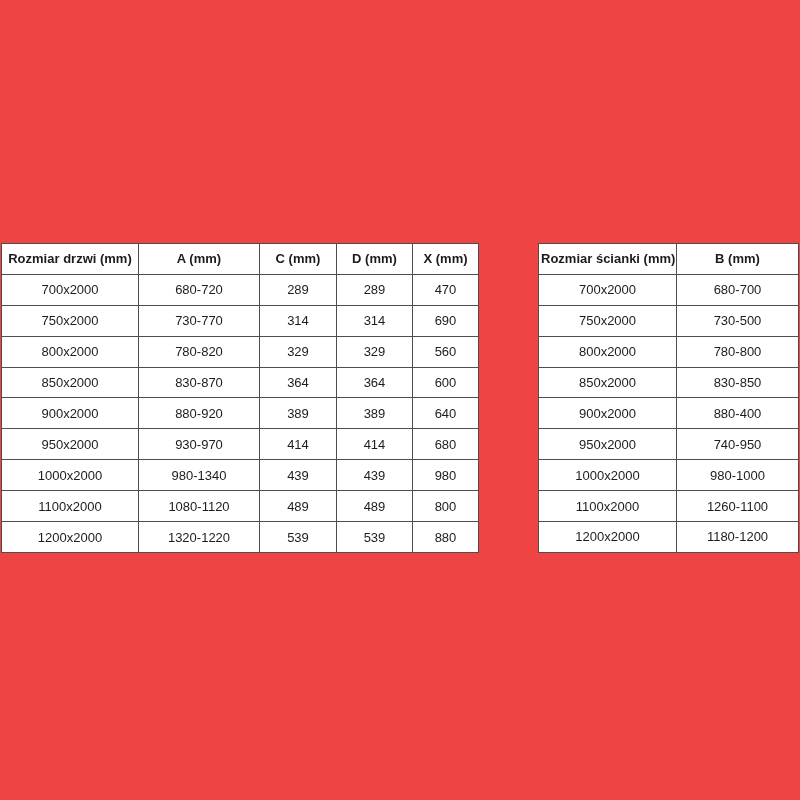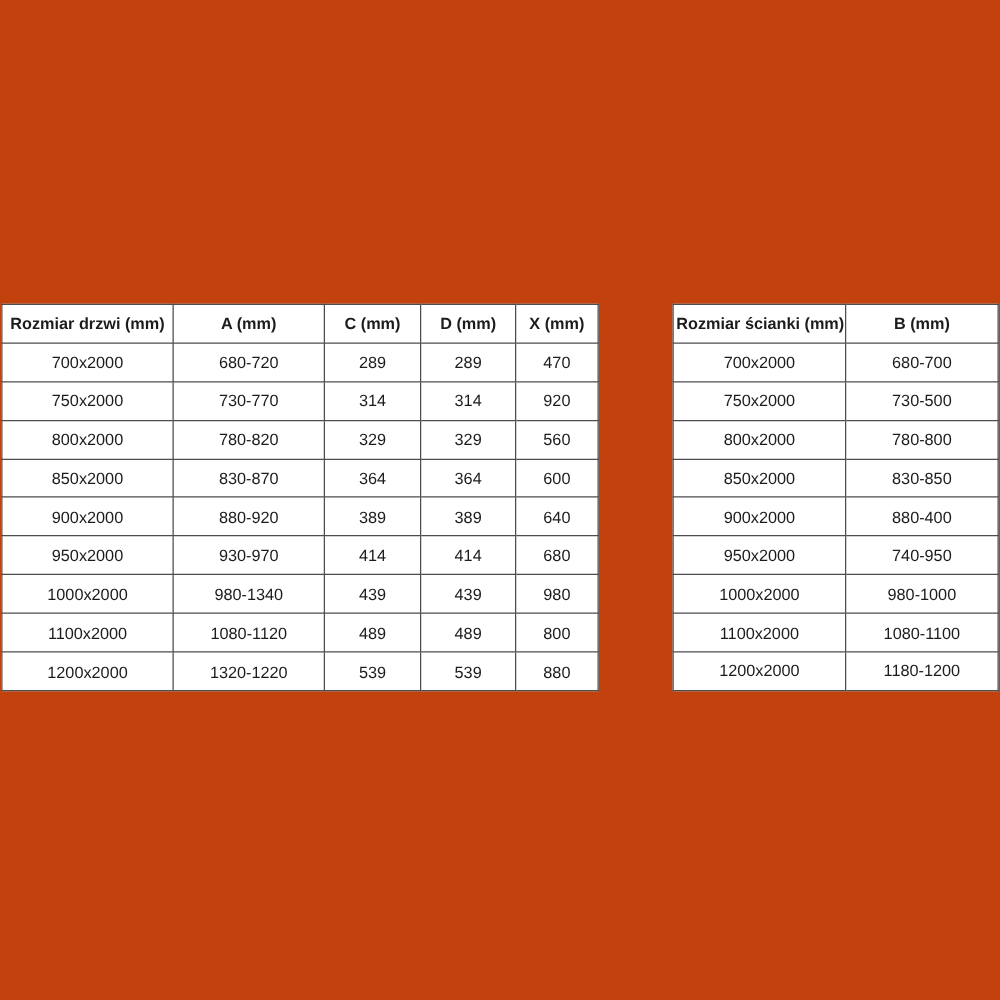--- a/index.html
+++ b/index.html
@@ -4,21 +4,21 @@
 <style>
   html, body {
     margin: 0;
     padding: 0;
     background: #ffffff;
   }
   .canvas {
     position: relative;
     width: 800px;
     height: 800px;
-    background: #c2410c;
+    background: #ef4444;
     font-family: "Liberation Sans", "DejaVu Sans", sans-serif;
     color: #1c1c1c;
   }
   table.spec {
     position: absolute;
     border-collapse: collapse;
     table-layout: fixed;
     background: #ffffff;
   }
   table.spec th,
@@ -79,21 +79,21 @@
         <td>680-720</td>
         <td>289</td>
         <td>289</td>
         <td>470</td>
       </tr>
       <tr>
         <td>750x2000</td>
         <td>730-770</td>
         <td>314</td>
         <td>314</td>
-        <td>920</td>
+        <td>690</td>
       </tr>
       <tr>
         <td>800x2000</td>
         <td>780-820</td>
         <td>329</td>
         <td>329</td>
         <td>560</td>
       </tr>
       <tr>
         <td>850x2000</td>
@@ -175,21 +175,21 @@
       <tr>
         <td>950x2000</td>
         <td>740-950</td>
       </tr>
       <tr>
         <td>1000x2000</td>
         <td>980-1000</td>
       </tr>
       <tr>
         <td>1100x2000</td>
-        <td>1080-1100</td>
+        <td>1260-1100</td>
       </tr>
       <tr>
         <td>1200x2000</td>
         <td>1180-1200</td>
       </tr>
     </tbody>
   </table>
 
 </div>
 

